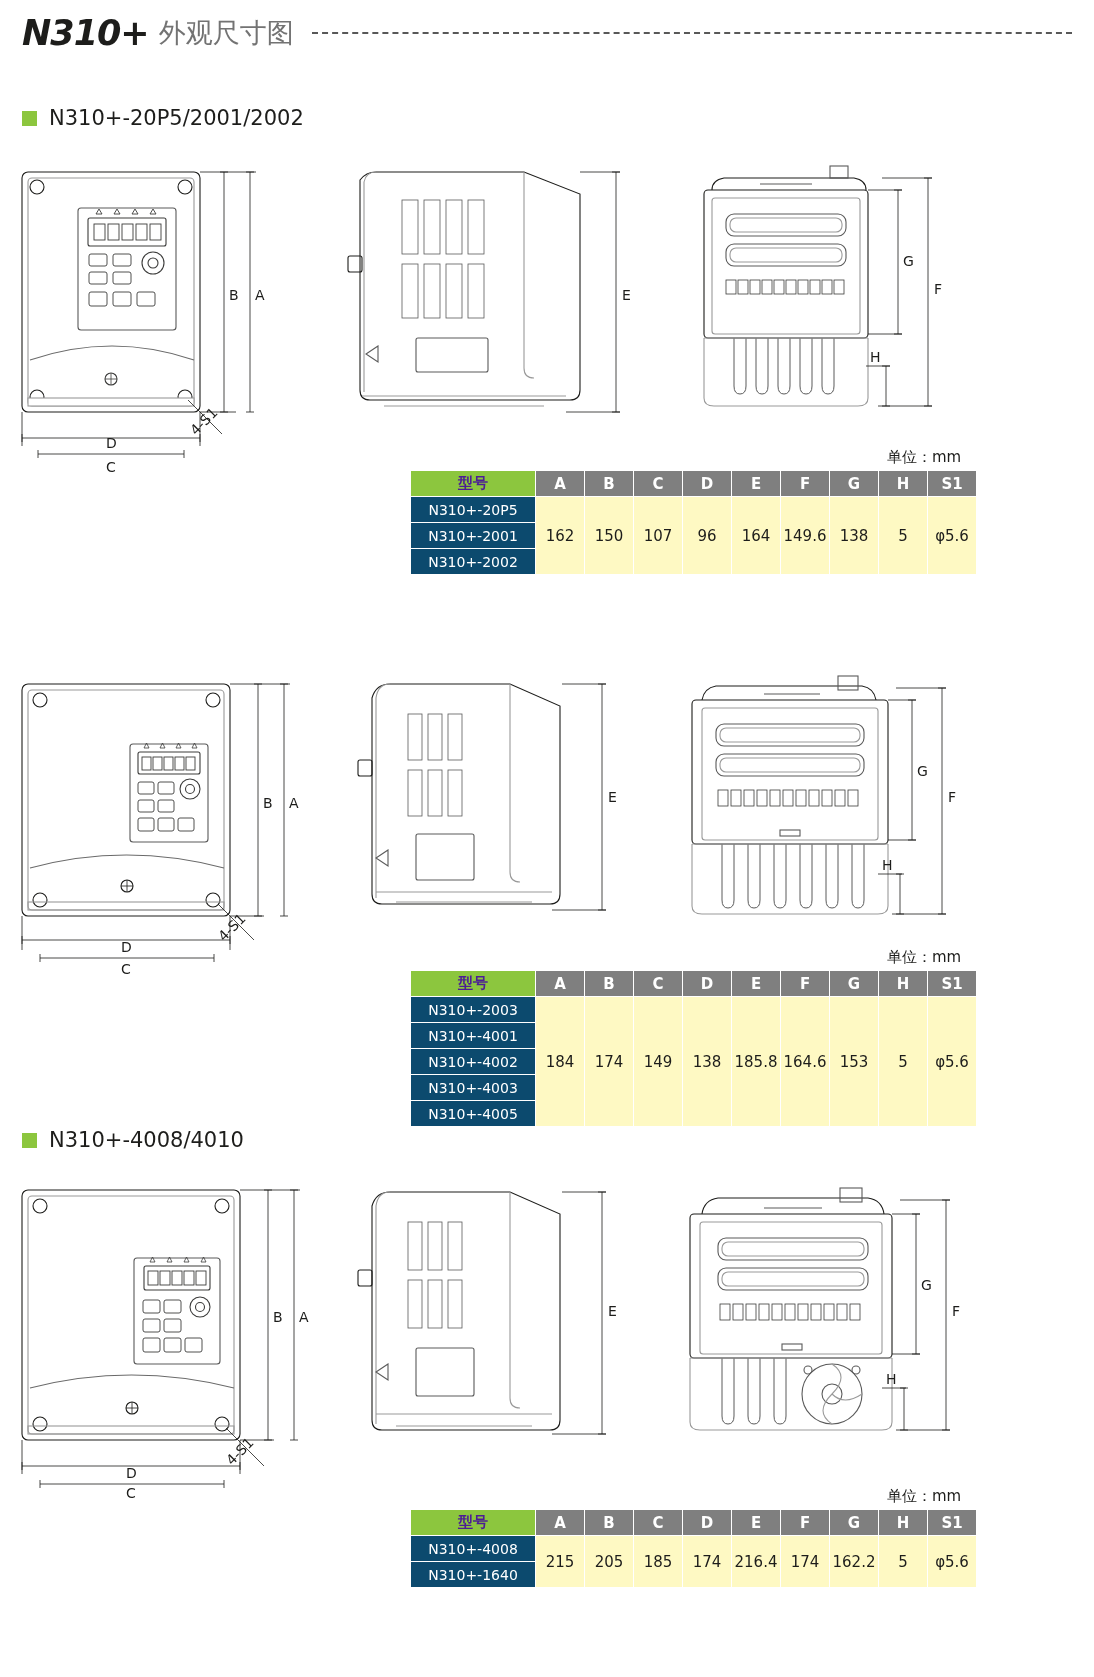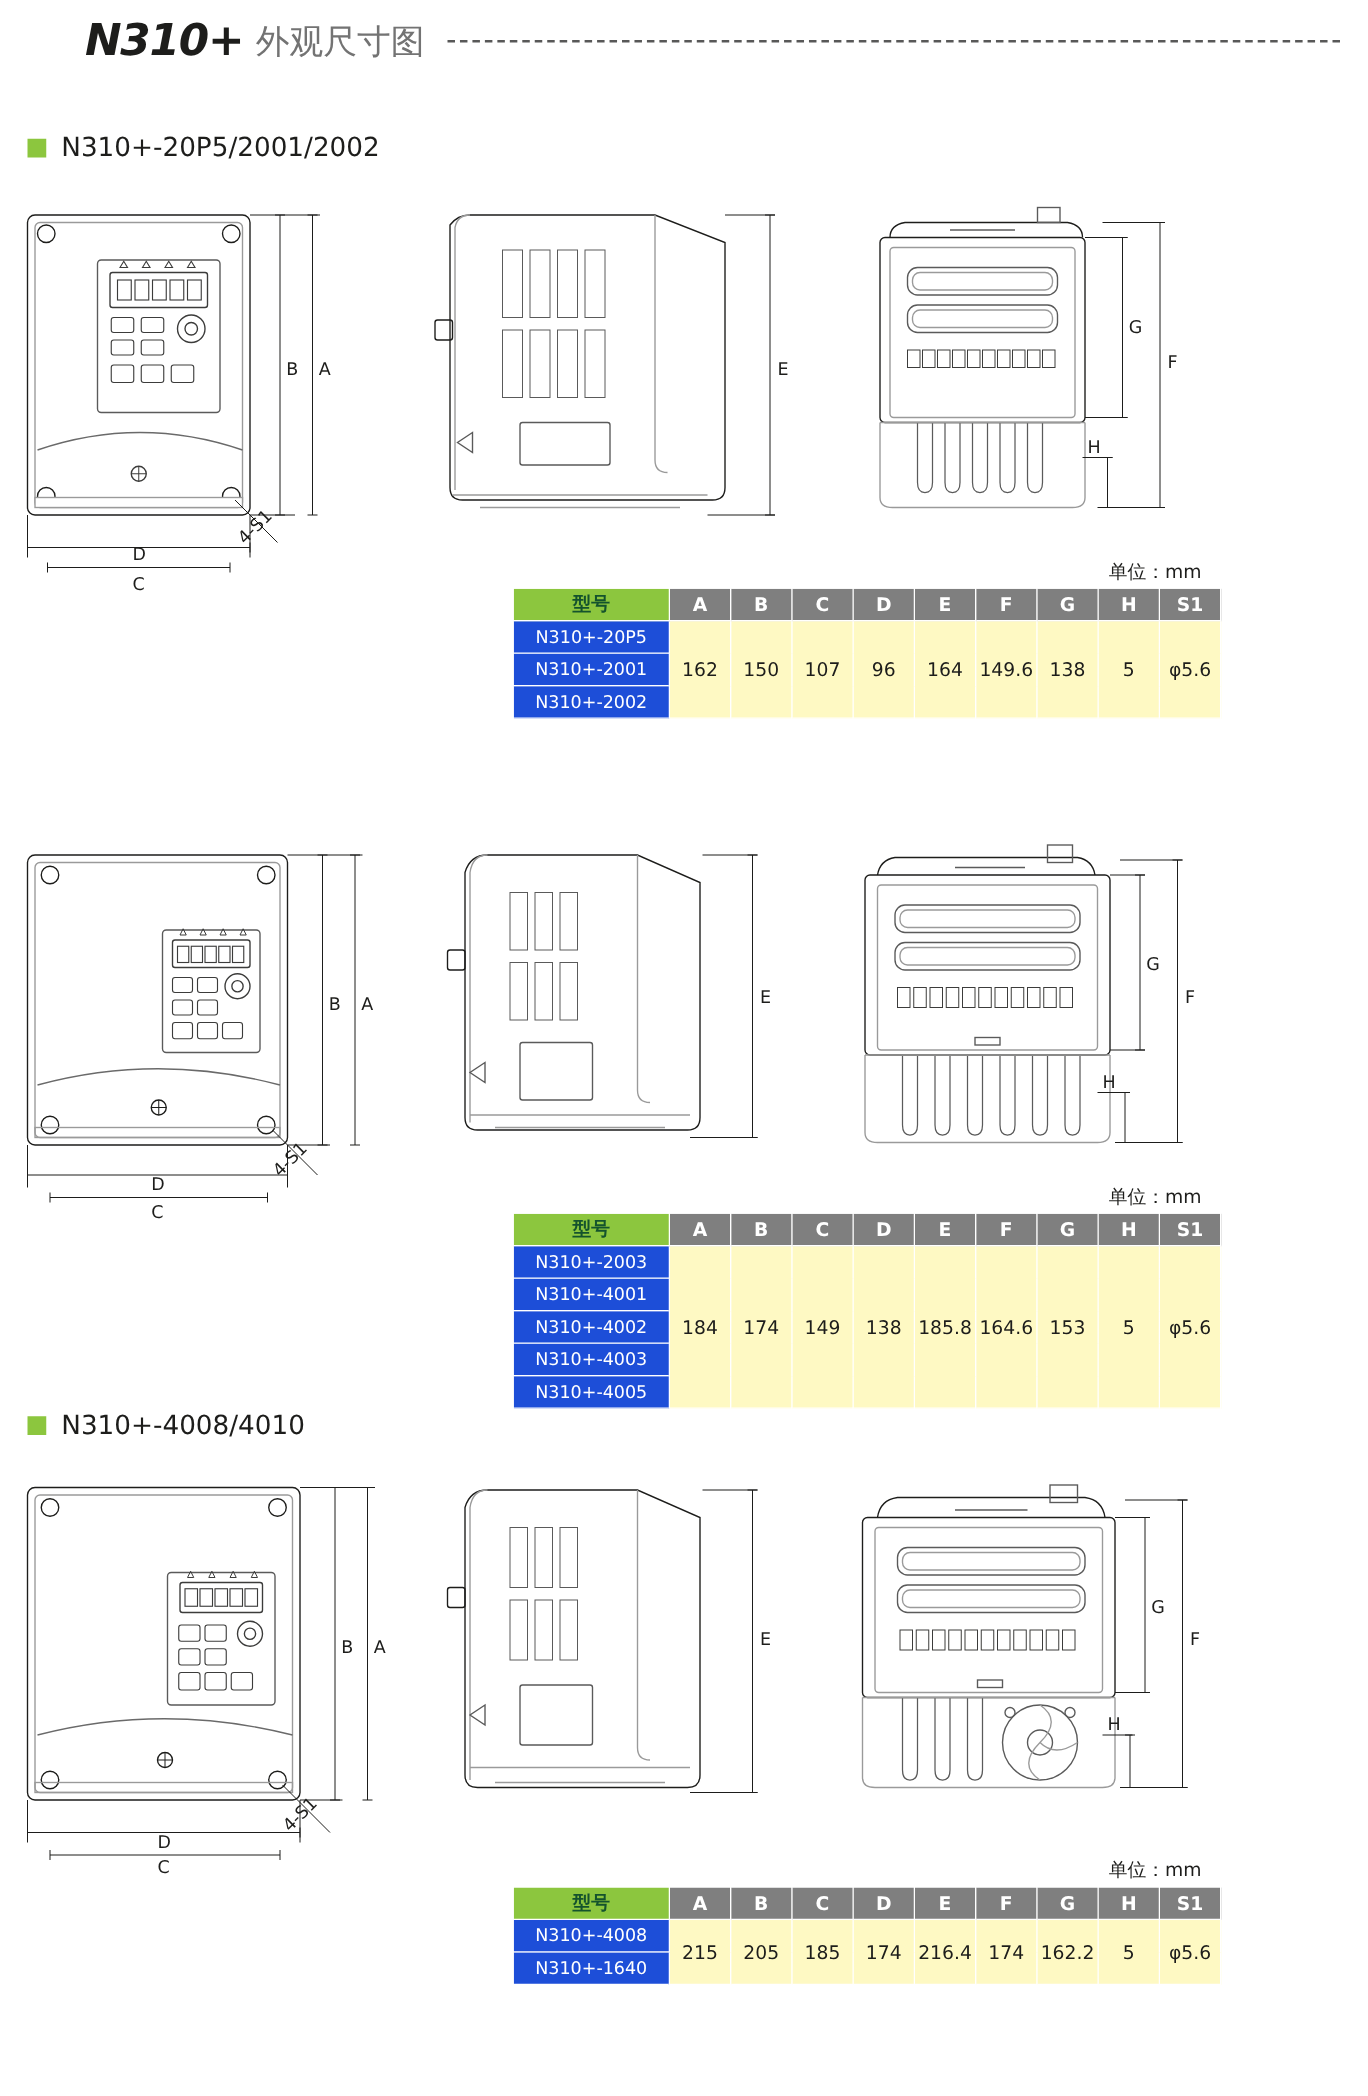--- a/index.html
+++ b/index.html
@@ -16,21 +16,20 @@
     overflow: hidden;
   }
 
   
   .page-header {
     position: absolute;
     top: 10px; left: 22px; right: 22px;
     height: 46px;
     display: flex;
     align-items: center;
-    margin-left: 46px;
   }
   .brand {
     font-family: "DejaVu Sans", sans-serif;
     font-style: italic;
     font-weight: bold;
     font-size: 35px;
     color: #1d1d1b;
     letter-spacing: -1px;
     white-space: nowrap;
   }
@@ -77,38 +76,38 @@
   
   table.dim {
     position: absolute;
     border-collapse: collapse;
     font-size: 15px;
     font-family: "DejaVu Sans", sans-serif;
     color: #1d1d1b;
   }
   table.dim th.modelhdr {
     background: #8cc63e;
-    color: #14532d;
+    color: #4c1d95;
     font-weight: bold;
     width: 125px;
     height: 26px;
     text-align: center;
     border: 1px solid #fff;
   }
   table.dim th.colhdr {
     background: #7f7f7f;
     color: #fff;
     font-weight: bold;
     height: 26px;
     text-align: center;
     border: 1px solid #fff;
     width: 49px;
   }
   table.dim td.model {
-    background: #1d4ed8;
+    background: #0c4a6e;
     color: #fff;
     height: 26px;
     text-align: center;
     border: 1px solid #fff;
     font-size: 14px;
   }
   table.dim td.val {
     background: #fef9c3;
     text-align: center;
     border: 1px solid #fff;

